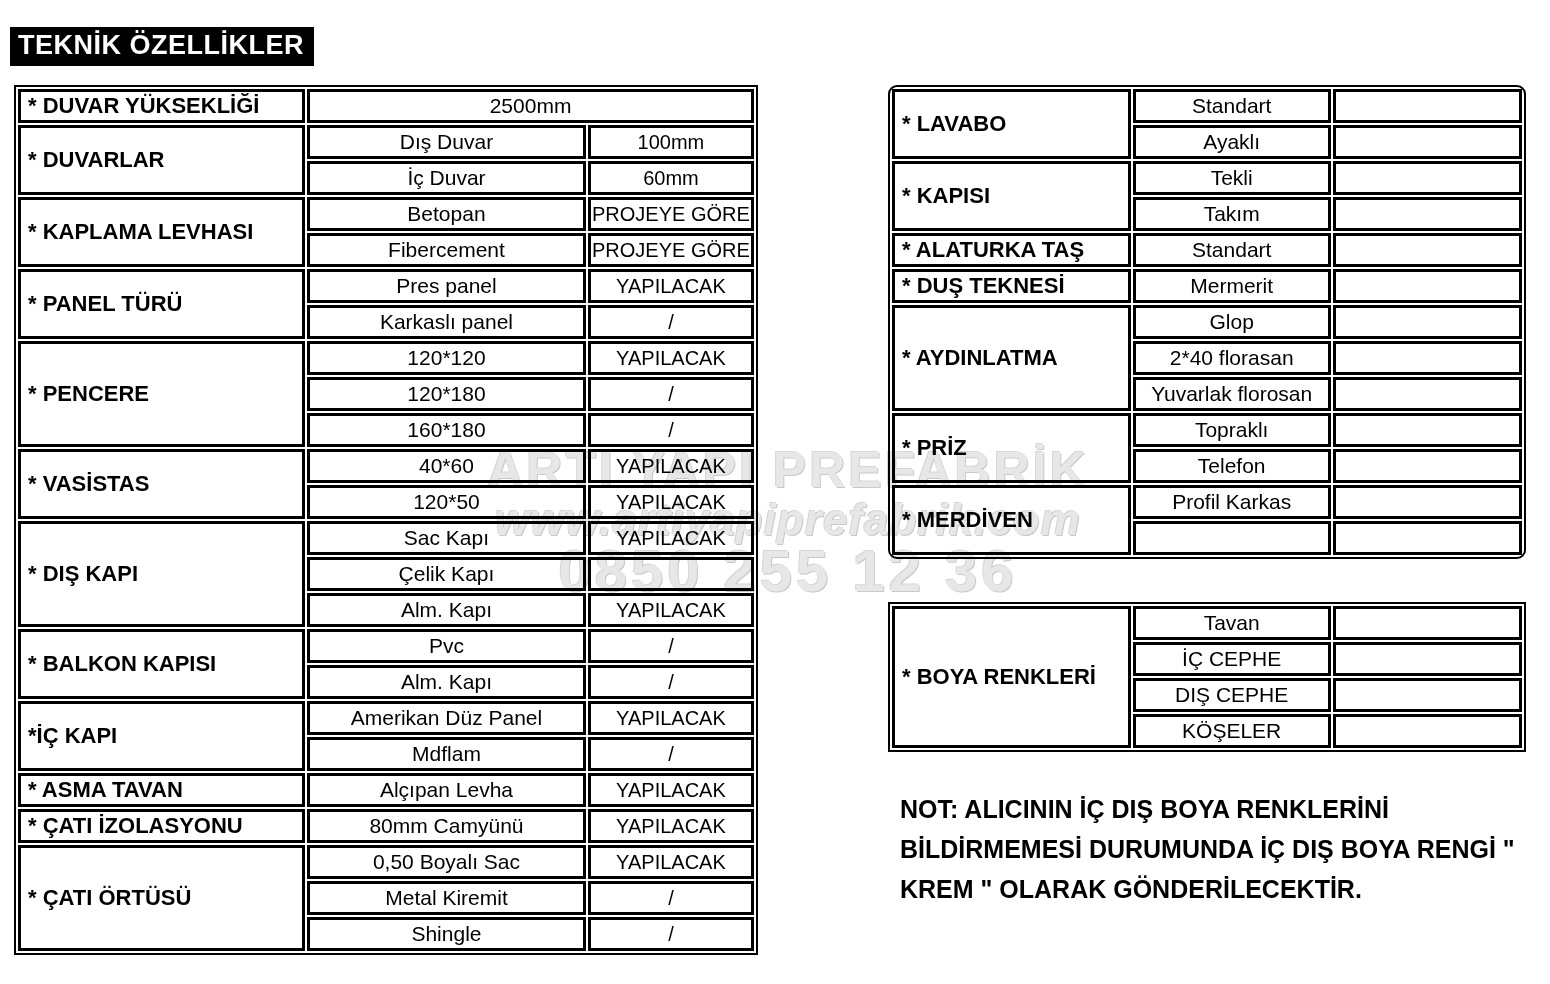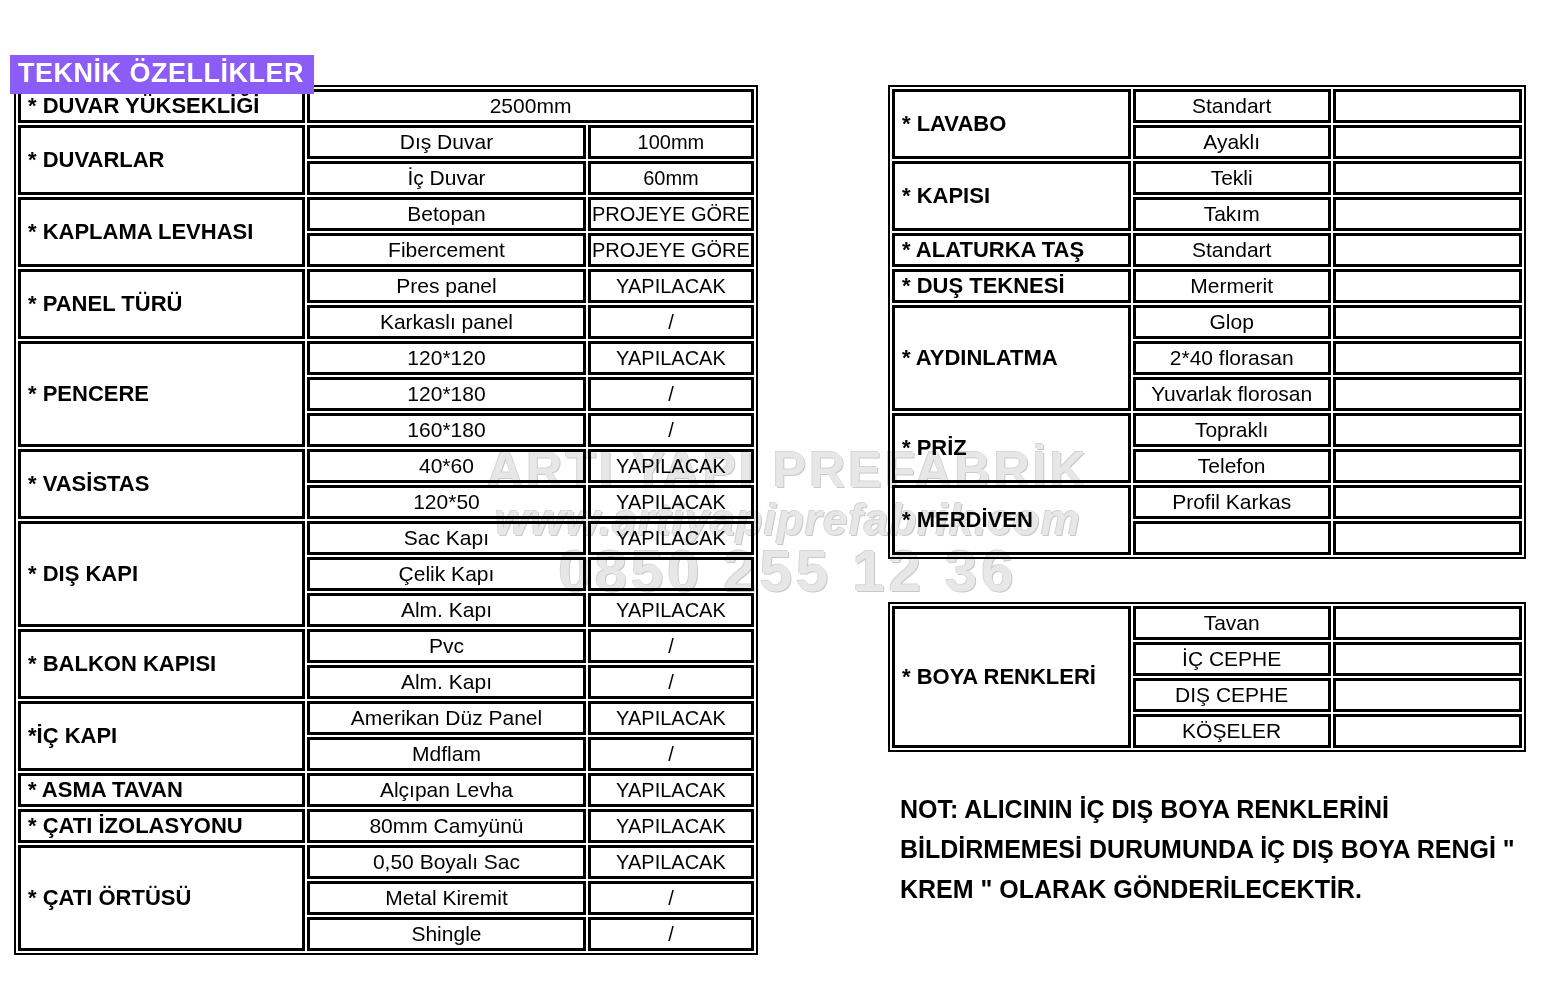--- a/index.html
+++ b/index.html
@@ -48,39 +48,39 @@
     padding:0 1px;
     overflow:hidden;white-space:nowrap;
     background:transparent;
   }
   .spec-wrap td.label-cell{
     text-align:left;font-weight:bold;font-size:22px;
     padding-left:7px;
   }
   .spec-wrap td.status-cell{font-size:20px;margin-top:26px;}
   #left-table{left:14px;top:85px;width:740px;}
-  #right-table{left:888px;top:85px;width:634px;}
+  #right-table{left:888px;top:85px;width:634px;border-radius:9px;}
   #paint-table{left:888px;top:602px;width:634px;}
   
   .note{
     position:absolute;left:900px;top:789px;width:660px;z-index:1;
     font-size:25px;font-weight:bold;line-height:40px;
     white-space:nowrap;
   }
 </style>
 </head>
 <body>
 
 <div class="watermark">
   <div class="wm1">ARTI YAPI PREFABRİK</div>
   <div class="wm2">www.artiyapiprefabrik.com</div>
   <div class="wm3">0850 255 12 36</div>
 </div>
 
-<div class="page-title" style="background: #8b5cf6; color: rgb(255, 255, 255); margin-top: 28px;">TEKNİK ÖZELLİKLER</div>
+<div class="page-title" style="background: #000000; color: rgb(255, 255, 255);">TEKNİK ÖZELLİKLER</div>
 
 <div class="spec-wrap" id="left-table">
   <table>
     <colgroup>
         <col style="width:280px">
         <col style="width:272px">
         <col style="width:162px">
       </colgroup>
     <tbody>
         <tr>

